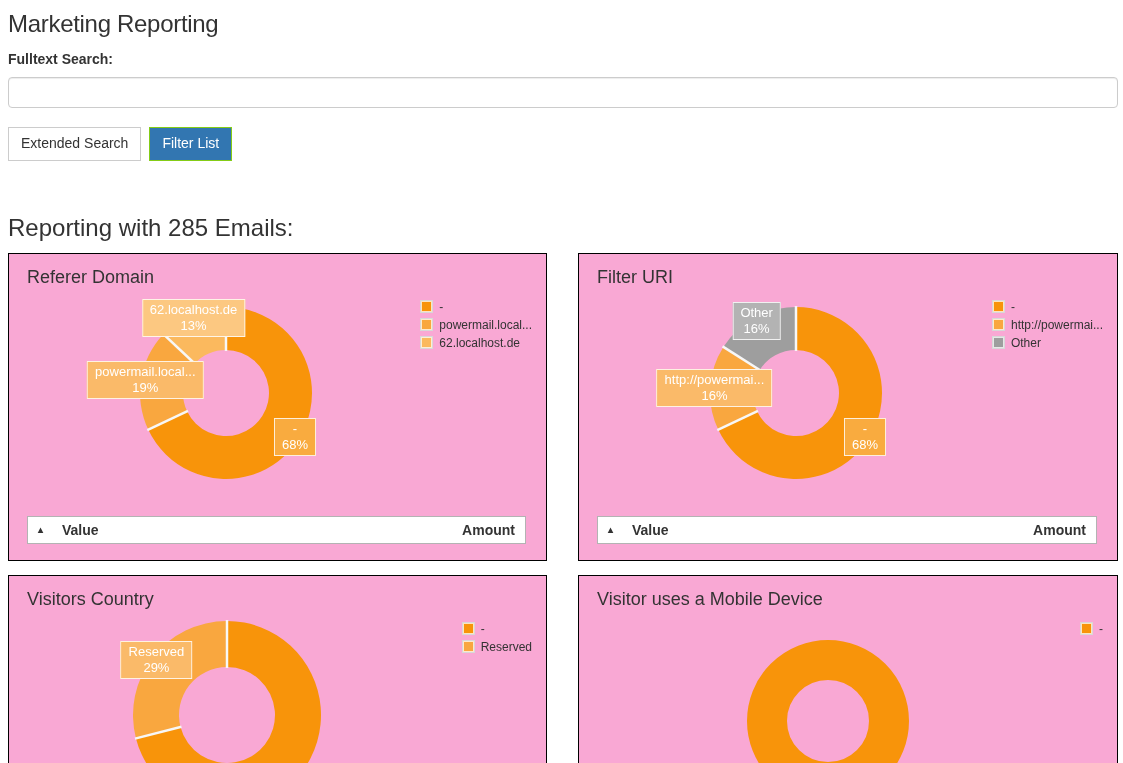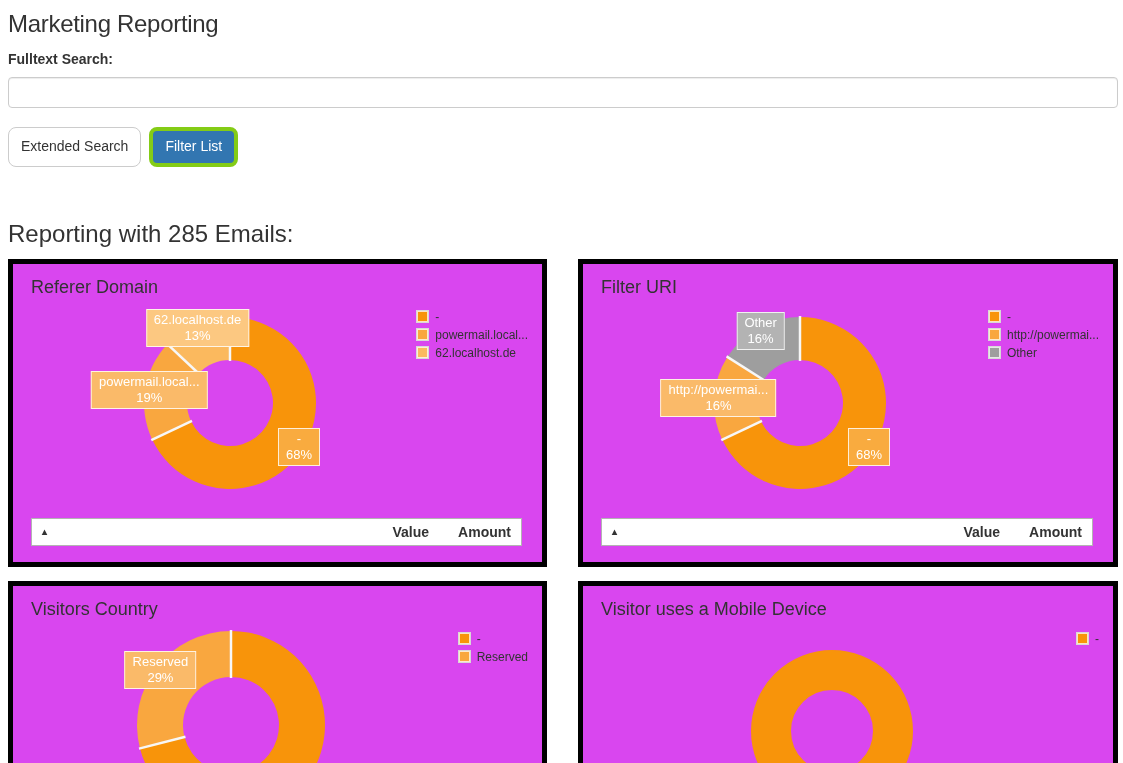--- a/index.html
+++ b/index.html
@@ -22,33 +22,33 @@
   .search-input {
     display: block; width: 100%; height: 31px;
     border: 1px solid #ccc; border-radius: 4px;
     padding: 4px 10px; font-size: 14px; color: #333;
     font-family: inherit; outline: none;
     box-shadow: inset 0 1px 1px rgba(0,0,0,0.075);
   }
   .btn-row { margin-top: 19px; display: flex; gap: 8px; }
   .btn {
     font-size: 14px; line-height: 1.42; padding: 6px 12px;
-    border-radius: 8px; cursor: pointer; font-family: inherit;
+    border-radius: 0; cursor: pointer; font-family: inherit;
   }
   .btn-default { background: #fff; border: 1px solid #ccc; color: #333; }
-  .btn-primary { background: var(--primary, #3276B1); border: 4px solid #84cc16; color: #fff; }
+  .btn-primary { background: var(--primary, #3276B1); border: 1px solid #84cc16; color: #fff; }
 
   .reporting-heading { font-size: 24px; font-weight: 400; color: #333; margin: 53px 0 11px 0; }
 
   .panels {
     display: grid; grid-template-columns: 539px 540px;
     column-gap: 31px; row-gap: 14px;
   }
   .panel {
-    position: relative; background: #d946ef; border: 5px solid #000000;
+    position: relative; background: #f9a8d4; border: 1px solid #000000;
     height: 308px; overflow: visible;
   }
   .panel.tall { height: 330px; }
   .panel-title { position: absolute; top: 13px; left: 18px; font-size: 18px; font-weight: 400; color: #333; }
 
   .donut { position: absolute; z-index: 1; }
 
   .slice-label {
     position: absolute; z-index: 2; transform: translate(-50%, -50%);
     color: #fff; font-size: 13px; line-height: 16px; text-align: center;
@@ -67,21 +67,21 @@
   }
   .legend-label { font-size: 12px; color: #333; white-space: nowrap; }
 
   .table-header {
     position: absolute; left: 18px; right: 20px; bottom: 16px; height: 28px;
     background: #fff; border: 1px solid #B3B3B3; z-index: 3;
     display: flex; align-items: center;
     font-size: 14px; font-weight: bold; color: #333;
   }
   .sort-caret { width: 34px; padding-left: 10px; font-size: 10px; line-height: 1; cursor: pointer; }
-  .col-value { flex: 1; text-align: right; cursor: pointer; }
+  .col-value { flex: 1; text-align: left; cursor: pointer; }
   .col-amount { width: 92px; text-align: right; padding-right: 10px; cursor: pointer; }
 </style>
 </head>
 <body>
 
 <div class="page">
   <h1 class="page-title">Marketing Reporting</h1>
 
   <label class="search-label">Fulltext Search:</label>
   <input class="search-input" type="text" value="" style="">

